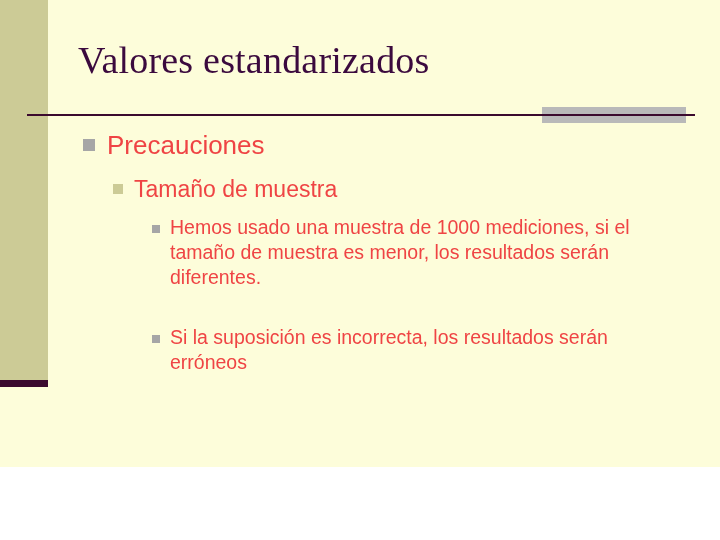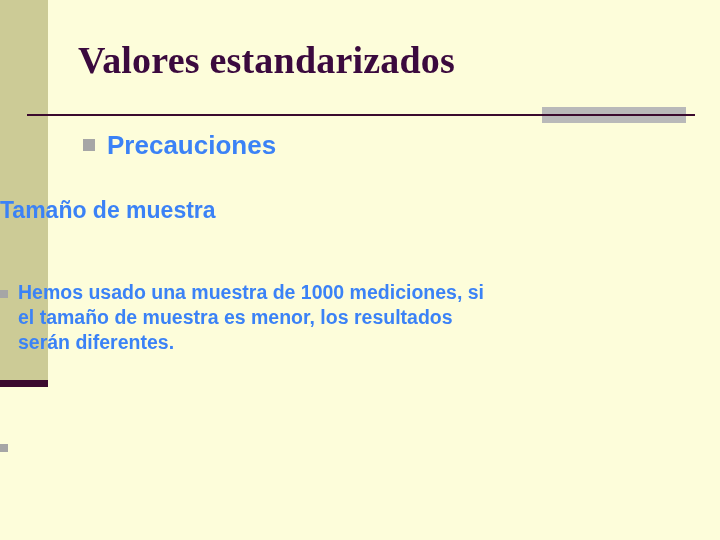--- a/index.html
+++ b/index.html
@@ -5,25 +5,24 @@
 <style>
   html, body {
     margin: 0;
     padding: 0;
     background: #ffffff;
   }
 
   #slide {
     position: relative;
     width: 720px;
-    height: 540px;
+    height: 467px;
     background: #fdfdda;
     overflow: hidden;
     font-family: "Liberation Sans", sans-serif;
-    font-weight: bold;
   }
 
   
   .side-band {
     position: absolute;
     left: 0;
     top: 0;
     width: 48px;
     height: 380px;
     background: #cccb96;
@@ -76,21 +75,21 @@
   .body {
     position: absolute;
     left: 0;
     top: 128px;
     width: 720px;
   }
 
   .bullet-row {
     display: flex;
     align-items: flex-start;
-    color: #3b82f6;
+    color: #ef4444;
   }
 
   .marker {
     flex: 0 0 auto;
     display: block;
   }
 
   
   .lvl1 {
     padding-left: 83px;
@@ -103,40 +102,40 @@
     margin-top: 11px;
     margin-right: 12px;
   }
   .lvl1 .txt {
     font-size: 26px;
     line-height: 34px;
   }
 
   
   .lvl2 {
+    padding-left: 113px;
     margin-bottom: 1px;
-    flex-direction: column;
   }
   .lvl2 .marker {
     width: 10px;
     height: 10px;
     background: #cccb96;
     margin-top: 11px;
     margin-right: 11px;
   }
   .lvl2 .txt {
     font-size: 23px;
     line-height: 32px;
   }
 
   
   .lvl3 {
+    padding-left: 152px;
     padding-right: 14px;
     margin-bottom: 4px;
-    margin-top: 44px;
   }
   .lvl3 .marker {
     width: 8px;
     height: 8px;
     background: #a6a6a6;
     margin-top: 10px;
     margin-right: 10px;
   }
   .lvl3 .txt {
     font-size: 19.5px;
@@ -185,16 +184,17 @@
     <div class="gap-md"></div>
 
 
     <div class="gap-sm"></div>
 
 
     <div class="gap-sm"></div>
 
     <div class="bullet-row lvl3">
       <span class="marker"></span>
+      <span class="txt">Si la suposición es incorrecta, los resultados serán erróneos</span>
     </div>
 
   </div>
 </div>
 
 </body></html>

